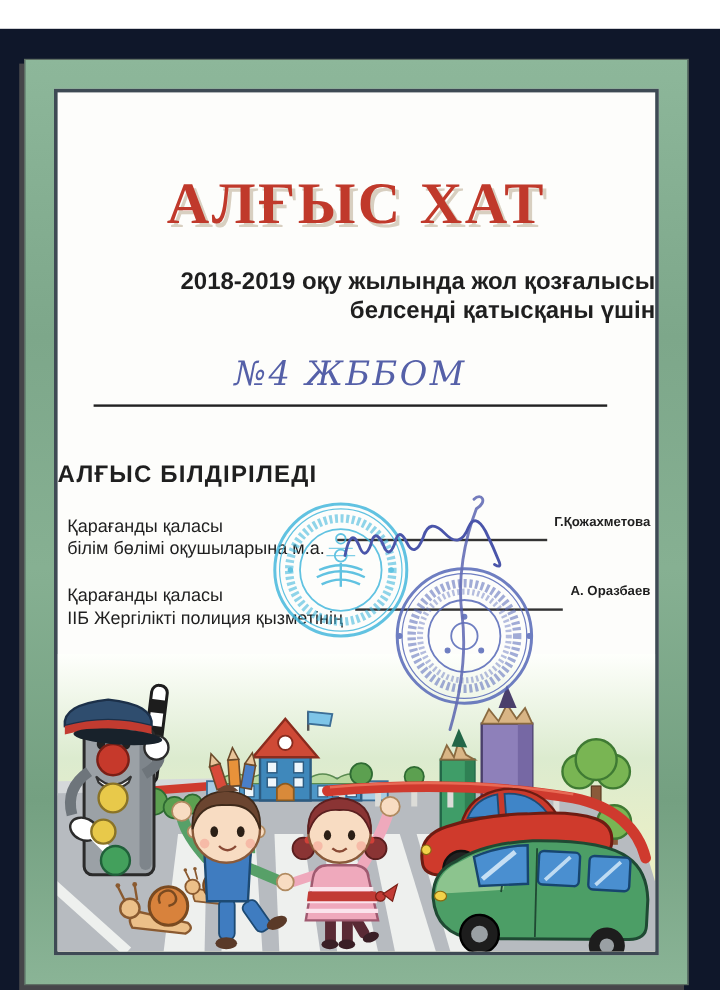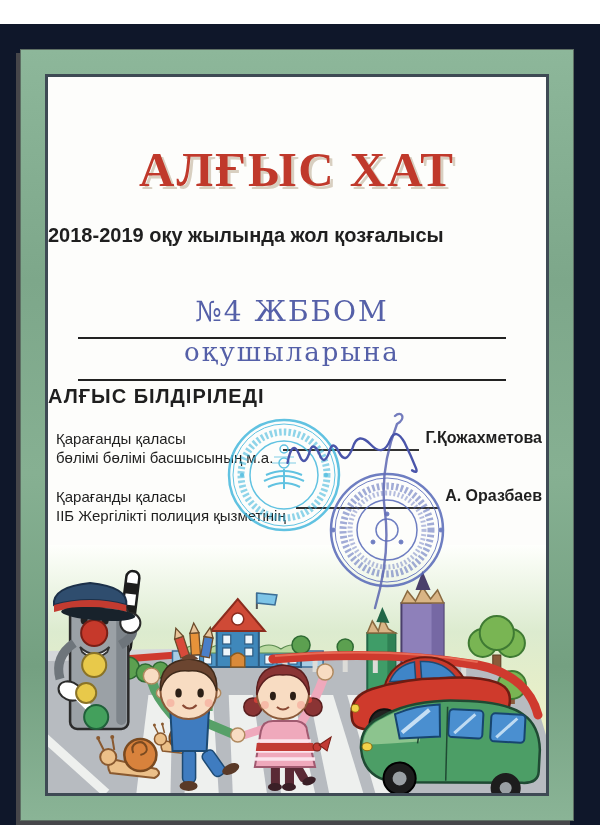--- a/index.html
+++ b/index.html
@@ -17,69 +17,69 @@
     position:absolute; left:24px; top:24px; right:24px; bottom:24px;
     background:#fdfdfb; border:3px solid #3e4a54;
   }
   .title {
     position:absolute; left:0; top:64px; width:100%; text-align:center;
     font-family:"Liberation Serif", serif; font-weight:bold;
     font-size:49px; letter-spacing:2px; color:#c0392b;
     text-shadow:3px 3px 0 #d8cfc0;
   }
   .reason {
-    position:absolute; left:0; top:146px; width:100%; text-align:left;
+    position:absolute; left:0; top:146px; width:100%; text-align:right;
     font-weight:bold; font-size:20px; line-height:24px; color:#1f1f1f;
   }
   .hw-row {
     position:absolute; left:30px; width:428px; height:42px;
     border-bottom:2px solid #222; text-align:center;
-    font-family:"DejaVu Serif", serif; 
+    font-family:"DejaVu Serif", serif; font-style:italic;
     font-size:28px; letter-spacing:2px; color:#5560a8;
   }
   .hw1 { top:218px; }
   .hw2 { top:260px; font-size:26px; }
   .statement {
     position:absolute; left:0; top:308px; width:100%; text-align:left;
     font-weight:bold; font-size:20px; letter-spacing:1px; color:#1f1f1f;
   }
   .sig-row { position:absolute; left:8px; right:4px; display:flex; align-items:flex-start; z-index:2; }
   .sig1 { top:352px; }
   .sig2 { top:410px; }
   .role { font-size:15px; line-height:19px; color:#1f1f1f; white-space:nowrap; }
   .sigline { flex:1; border-bottom:2px solid #333; margin:0 6px 2px 10px; height:20px; min-width:60px; }
-  .sig-name { font-weight:bold; font-size:16px; color:#1f1f1f; white-space:nowrap; padding-bottom:0px; }
+  .sig-name { font-weight:bold; font-size:11px; color:#1f1f1f; white-space:nowrap; padding-bottom:0px; }
   .stamp { position:absolute; z-index:5; }
   .stamp1 { left:174px; top:336px; }
   .stamp2 { left:267px; top:333px; }
   .squiggle { position:absolute; left:233px; top:348px; z-index:6; transform:rotate(-3deg); }
   .illustration { position:absolute; left:0; bottom:0; width:100%; height:248px; z-index:1; }
 </style>
 </head>
 <body>
 
 <div class="page">
   <div class="frame">
     <div class="inner">
 
       <div class="title">АЛҒЫС ХАТ</div>
 
       <div class="reason">
         <div>2018-2019 оқу жылында жол қозғалысы</div>
+        <div>белсенді қатысқаны үшін</div>
       </div>
 
       <div class="hw-row hw1">№4 ЖББОМ</div>
-      <div class="hw-row hw2">оқушыларына</div>
 
       <div class="statement">АЛҒЫС БІЛДІРІЛЕДІ</div>
 
       <div class="sig-row sig1">
         <div class="role">
           <div>Қарағанды қаласы</div>
-          <div>бөлімі бөлімі басшысының м.а.</div>
+          <div>білім бөлімі оқушыларына м.а.</div>
         </div>
         <div class="sigline"></div>
         <div class="sig-name">Г.Қожахметова</div>
       </div>
 
       <div class="sig-row sig2">
         <div class="role">
           <div>Қарағанды қаласы</div>
           <div>ІІБ Жергілікті полиция қызметінің</div>
         </div>

